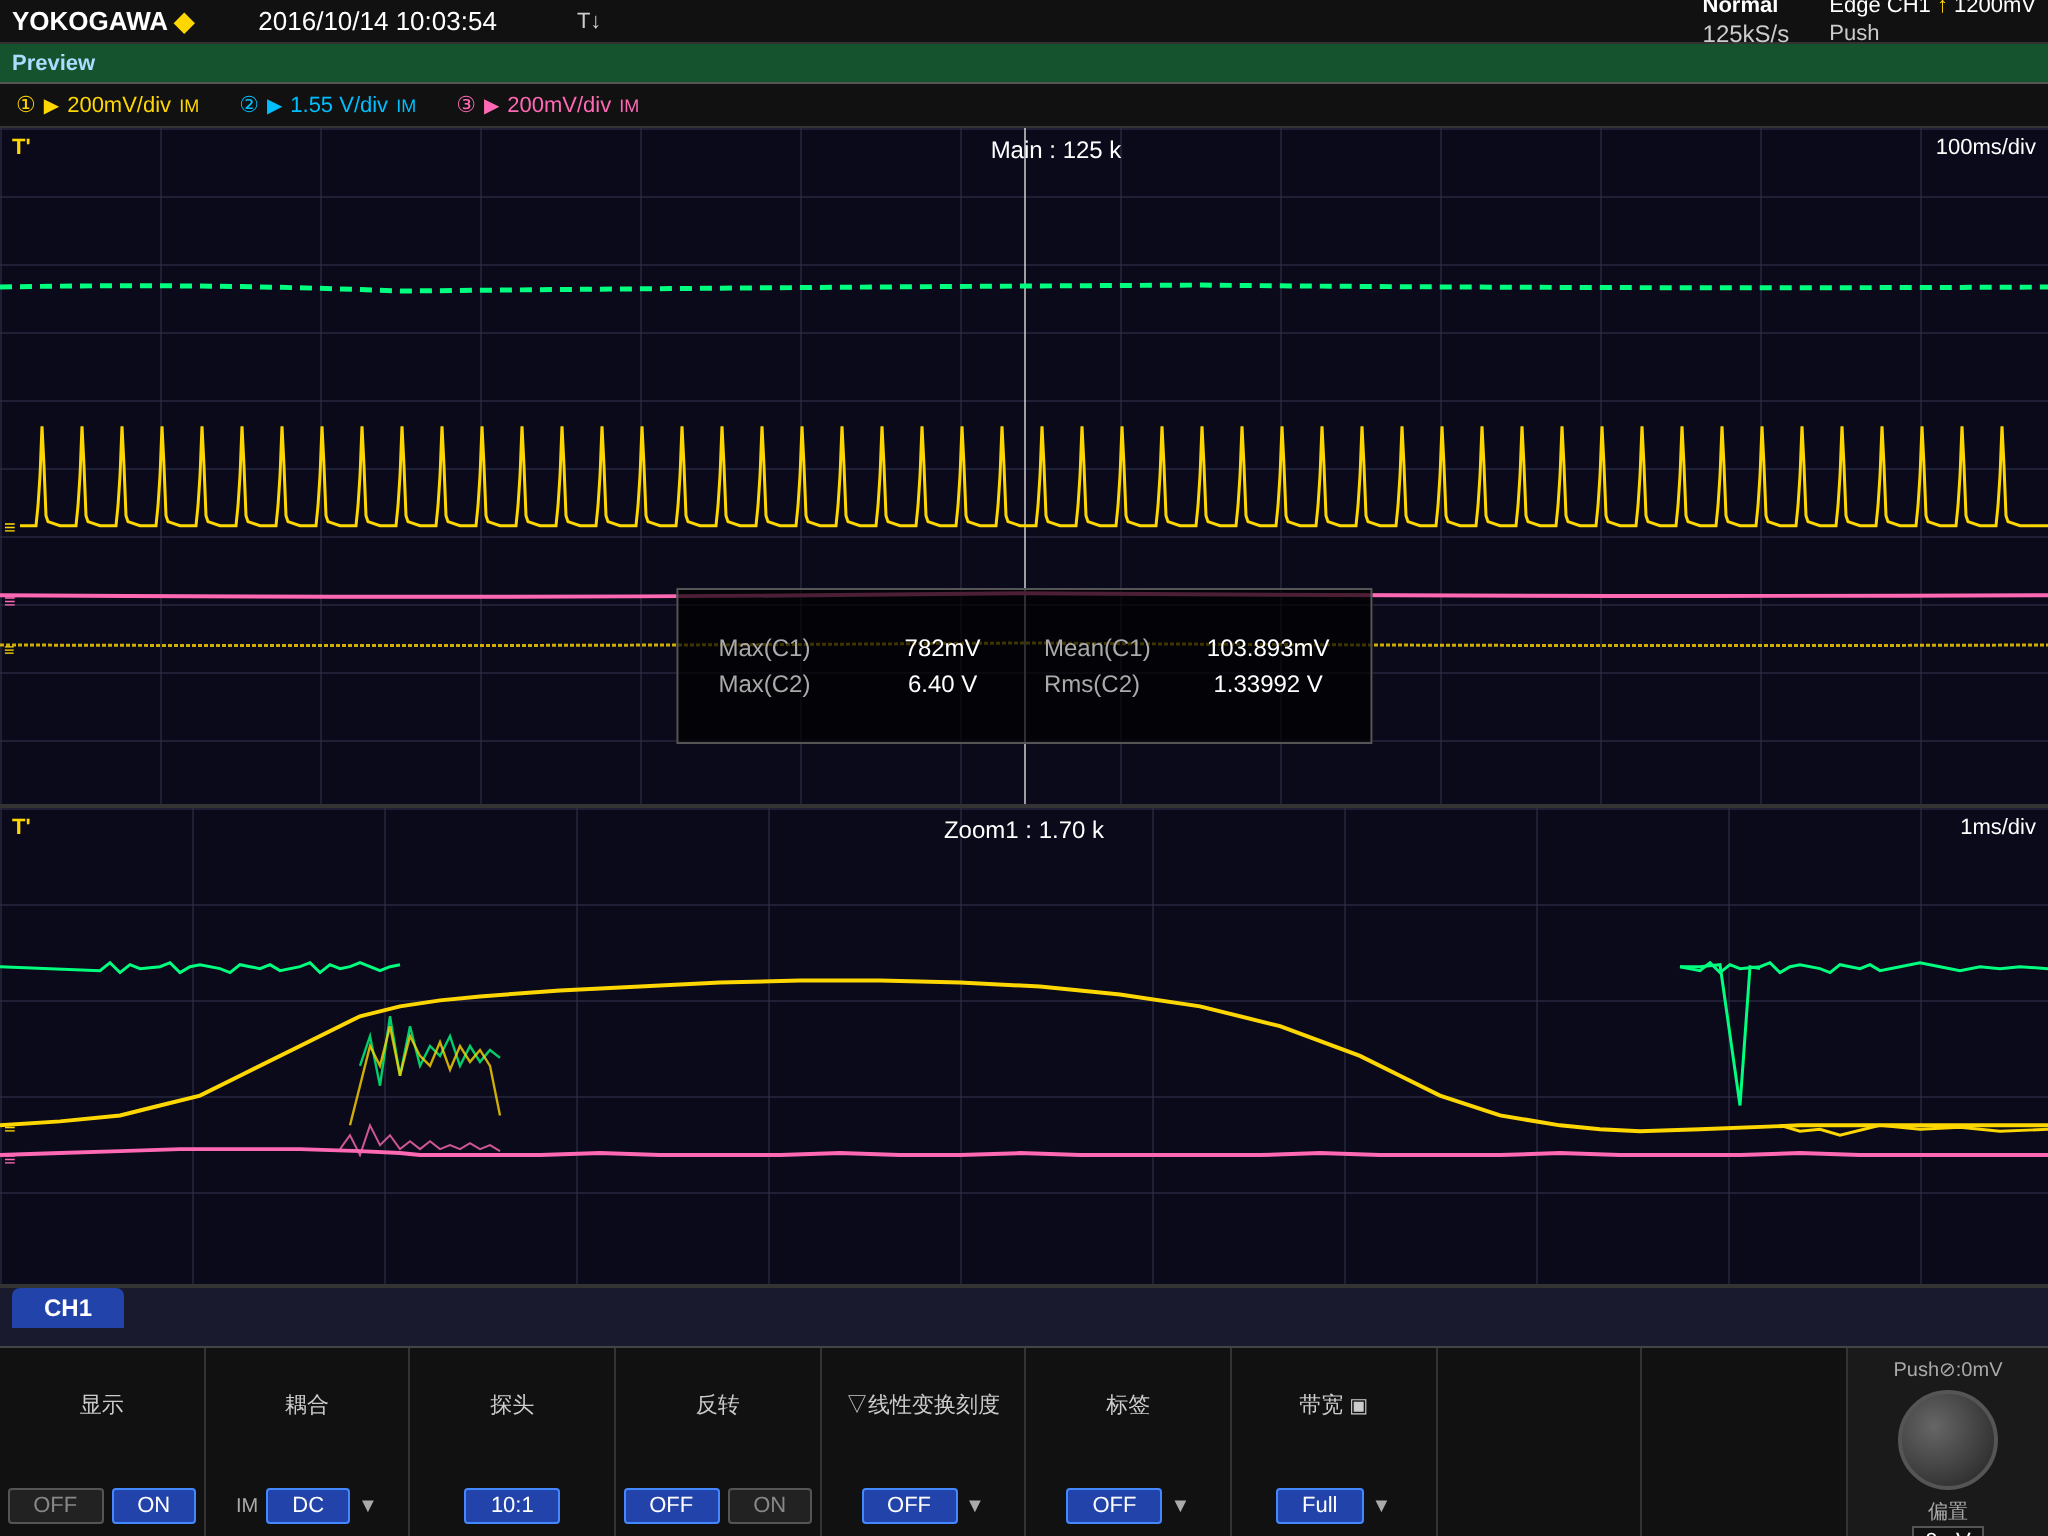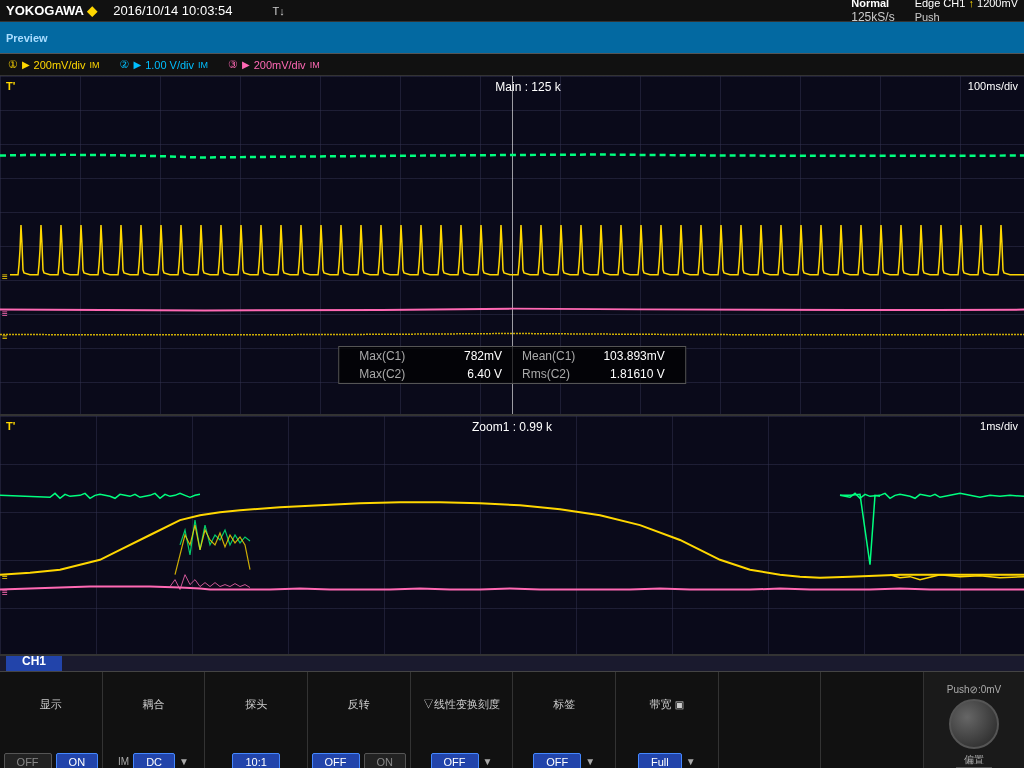--- a/index.html
+++ b/index.html
@@ -37,22 +37,22 @@
     }
     #trigger-info .trigger-col {
       display: flex;
       flex-direction: column;
       align-items: flex-start;
       line-height: 1.3;
     }
 
     
     #preview-bar {
-      height: 32px;
-      background: #0369a1;
+      height: 20px;
+      background: #14532d;
       display: flex;
       align-items: center;
       padding: 0 6px;
       color: #fff;
       font-size: 11px;
       border-bottom: 1px solid #555;
     }
 
     
     #channel-bar {
@@ -116,44 +116,44 @@
     }
 
     
     .meas-overlay {
       position: absolute;
       bottom: 30px;
       left: 50%;
       transform: translateX(-50%);
       background: rgba(0,0,0,0.7);
       border: 1px solid #555;
-      padding: 2px 20px;
+      padding: 22px 20px;
       display: grid;
       grid-template-columns: 1fr 1fr 1fr 1fr;
       gap: 4px 20px;
       font-size: 12px;
       color: #fff;
       white-space: nowrap;
     }
     .meas-label { color: #aaa; }
-    .meas-value { color: #fff; text-align: right; }
+    .meas-value { color: #fff; text-align: center; }
 
     
     #bottom-panel {
       height: 140px;
       background: #111;
       display: flex;
       flex-direction: column;
     }
 
     #ch-tab-row {
-      height: 16px;
+      height: 30px;
       background: #1a1a2e;
       display: flex;
-      align-items: flex-end;
+      align-items: flex-start;
       padding: 0 6px;
       border-bottom: 1px solid #444;
     }
     .ch-tab {
       padding: 3px 16px;
       background: #2244aa;
       color: #fff;
       font-size: 12px;
       font-weight: bold;
       border-top-left-radius: 4px;
@@ -279,21 +279,21 @@
     }
   </style>
 </head>
 <body>
 
 <div id="top-bar">
   <span id="logo">
     <span>YOKOGAWA</span>
     <span style="color:#FFD700;">◆</span>
   </span>
-  <span style="margin-left:10px;font-size:13px;">2016/10/14  10:03:54</span>
+  <span style="margin-left:26px;font-size:13px;">2016/10/14  10:03:54</span>
 
   <span style="margin-left:40px;color:#ccc;font-size:11px;">
     <span>T↓</span>
   </span>
 
   <div id="trigger-info">
     <div class="trigger-col">
       <span style="font-weight:bold;">Normal</span>
       <span style="color:#ccc;font-size:12px;">125kS/s</span>
     </div>
@@ -315,21 +315,21 @@
 <div id="channel-bar">
   <div class="ch-info ch1-color">
     <span>①</span>
     <span style="font-size:10px;">▶</span>
     <span>200mV/div</span>
     <sup style="font-size:9px;">IM</sup>
   </div>
   <div class="ch-info ch2-color">
     <span>②</span>
     <span style="font-size:10px;">▶</span>
-    <span>1.00 V/div</span>
+    <span>1.55 V/div</span>
     <sup style="font-size:9px;">IM</sup>
   </div>
   <div class="ch-info ch3-color">
     <span>③</span>
     <span style="font-size:10px;">▶</span>
     <span>200mV/div</span>
     <sup style="font-size:9px;">IM</sup>
   </div>
 </div>
 
@@ -406,35 +406,35 @@
     </svg>
 
     <div class="meas-overlay">
       <span class="meas-label">Max(C1)</span>
       <span class="meas-value">782mV</span>
       <span class="meas-label">Mean(C1)</span>
       <span class="meas-value">103.893mV</span>
       <span class="meas-label">Max(C2)</span>
       <span class="meas-value">6.40 V</span>
       <span class="meas-label">Rms(C2)</span>
-      <span class="meas-value">1.81610 V</span>
+      <span class="meas-value">1.33992 V</span>
     </div>
 
     <div class="ch-marker" style="top:195px;color:#FFD700;">≡</div>
     <div class="ch-marker" style="top:232px;color:#FF69B4;">≡</div>
     <div class="ch-marker" style="top:256px;color:#FFD700;font-size:9px;">≡</div>
   </div>
 </div>
 
 <div id="zoom-area">
   <div class="osc-container">
     <div class="grid-bg-zoom"></div>
 
     <div class="scope-label-tl">T'</div>
-    <div class="scope-main-label" style="font-size:12px;color:#fff;">Zoom1 : 0.99 k</div>
+    <div class="scope-main-label" style="font-size:12px;color:#fff;">Zoom1 : 1.70 k</div>
     <div class="scope-label-tr">1ms/div</div>
 
     <svg class="waveform" viewBox="0 0 1024 240" preserveAspectRatio="none">
 
       <path d="M0,80 L50,82 L55,78 L60,83 L65,79 L70,81 L80,80 L85,78 L90,83 L95,80 L100,79 L110,81 L115,83 L120,79 L125,80 L130,81 L135,79 L140,82 L150,80 L155,78 L160,83 L165,79 L170,81 L175,80 L180,78 L185,80 L190,82 L195,80 L200,79" stroke="#00FF7F" stroke-width="1.5" fill="none"></path>
 
       <path d="M840,80 L850,82 L855,78 L860,83 L865,79 L870,81 L880,80 L885,78 L890,83 L895,80 L900,79 L910,81 L915,83 L920,79 L925,80 L930,81 L935,79 L940,82 L950,80 L960,78 L970,80 L980,82 L990,80 L1000,81 L1010,80 L1024,81" stroke="#00FF7F" stroke-width="1.5" fill="none"></path>
 
       <path d="M0,160 L30,158 L60,155 L80,150 L100,145 L120,135 
                L150,120 L180,105 L200,100 L220,97 L240,95 

